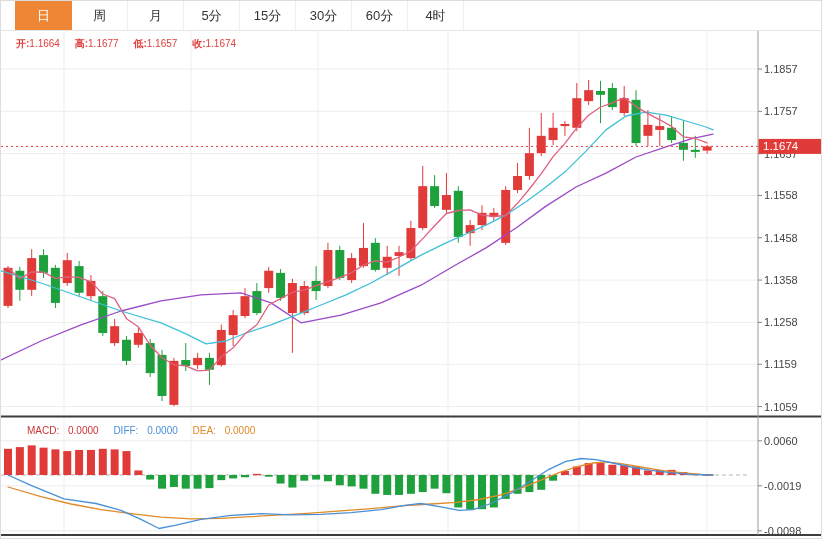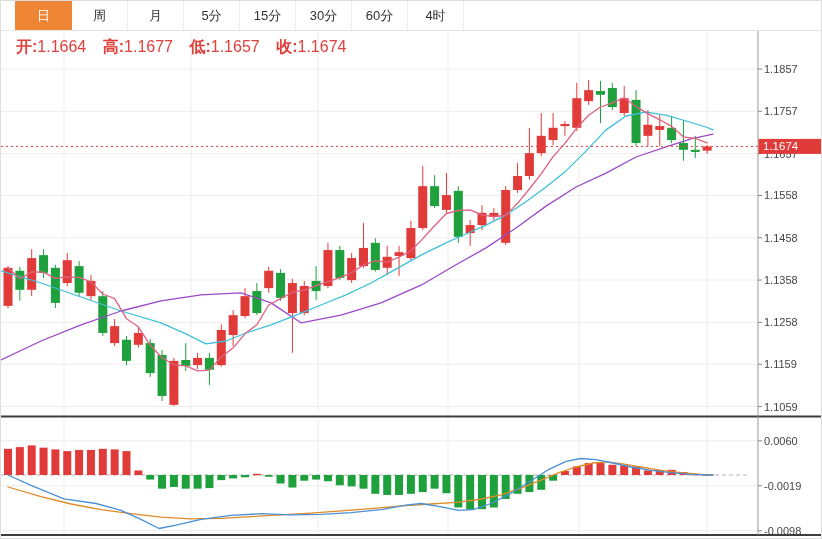--- a/index.html
+++ b/index.html
@@ -6,21 +6,21 @@
   #app{position:relative;width:822px;height:539px;background:#fff;overflow:hidden;
        border:1px solid #ddd;box-sizing:border-box;}
   
   .tabbar{position:absolute;left:0;top:0;width:822px;height:30px;display:flex;
           padding-left:14px;box-sizing:border-box;border-bottom:1px solid #e4e4e4;background:#fff;}
   .tab{width:55px;height:29px;line-height:29px;text-align:center;font-size:13px;color:#333;
        border-right:1px solid #eee;cursor:pointer;user-select:none;}
   .tab:first-child{border-left:1px solid #eee;}
   .tab.active{background:#ef8636;color:#fff;border-color:#ef8636;}
   
-  .readout{position:absolute;font-size:16px;white-space:nowrap;pointer-events:none;}
+  .readout{position:absolute;font-size:10px;white-space:nowrap;pointer-events:none;}
   .readout span{margin-right:6px;}
   #ohlc{left:15px;top:36px;}
   #mas{left:15px;top:52px;}
   #macdlbl{left:26px;top:424px;}
   .c-red{color:#e0403c;}
   .c-ma5{color:#e06080;}
   .c-ma10{color:#2fb8d4;}
   .c-ma20{color:#9b49c8;}
   .c-macd{color:#cc3333;}
   .c-diff{color:#4a90d8;}
@@ -288,14 +288,19 @@
   </div>
 
   <div id="ohlc" class="readout">
     <span class="c-red"><b>开:</b><span>1.1664</span></span>
     <span class="c-red"><b>高:</b><span>1.1677</span></span>
     <span class="c-red"><b>低:</b><span>1.1657</span></span>
     <span class="c-red"><b>收:</b><span>1.1674</span></span>
   </div>
 
 
+  <div id="macdlbl" class="readout">
+    <span class="c-macd"><span>MACD:</span> <span>0.0000</span></span>
+    <span class="c-diff"><span>DIFF:</span> <span>0.0000</span></span>
+    <span class="c-dea"><span>DEA:</span> <span>0.0000</span></span>
+  </div>
 
 </div>
 
 </body></html>

